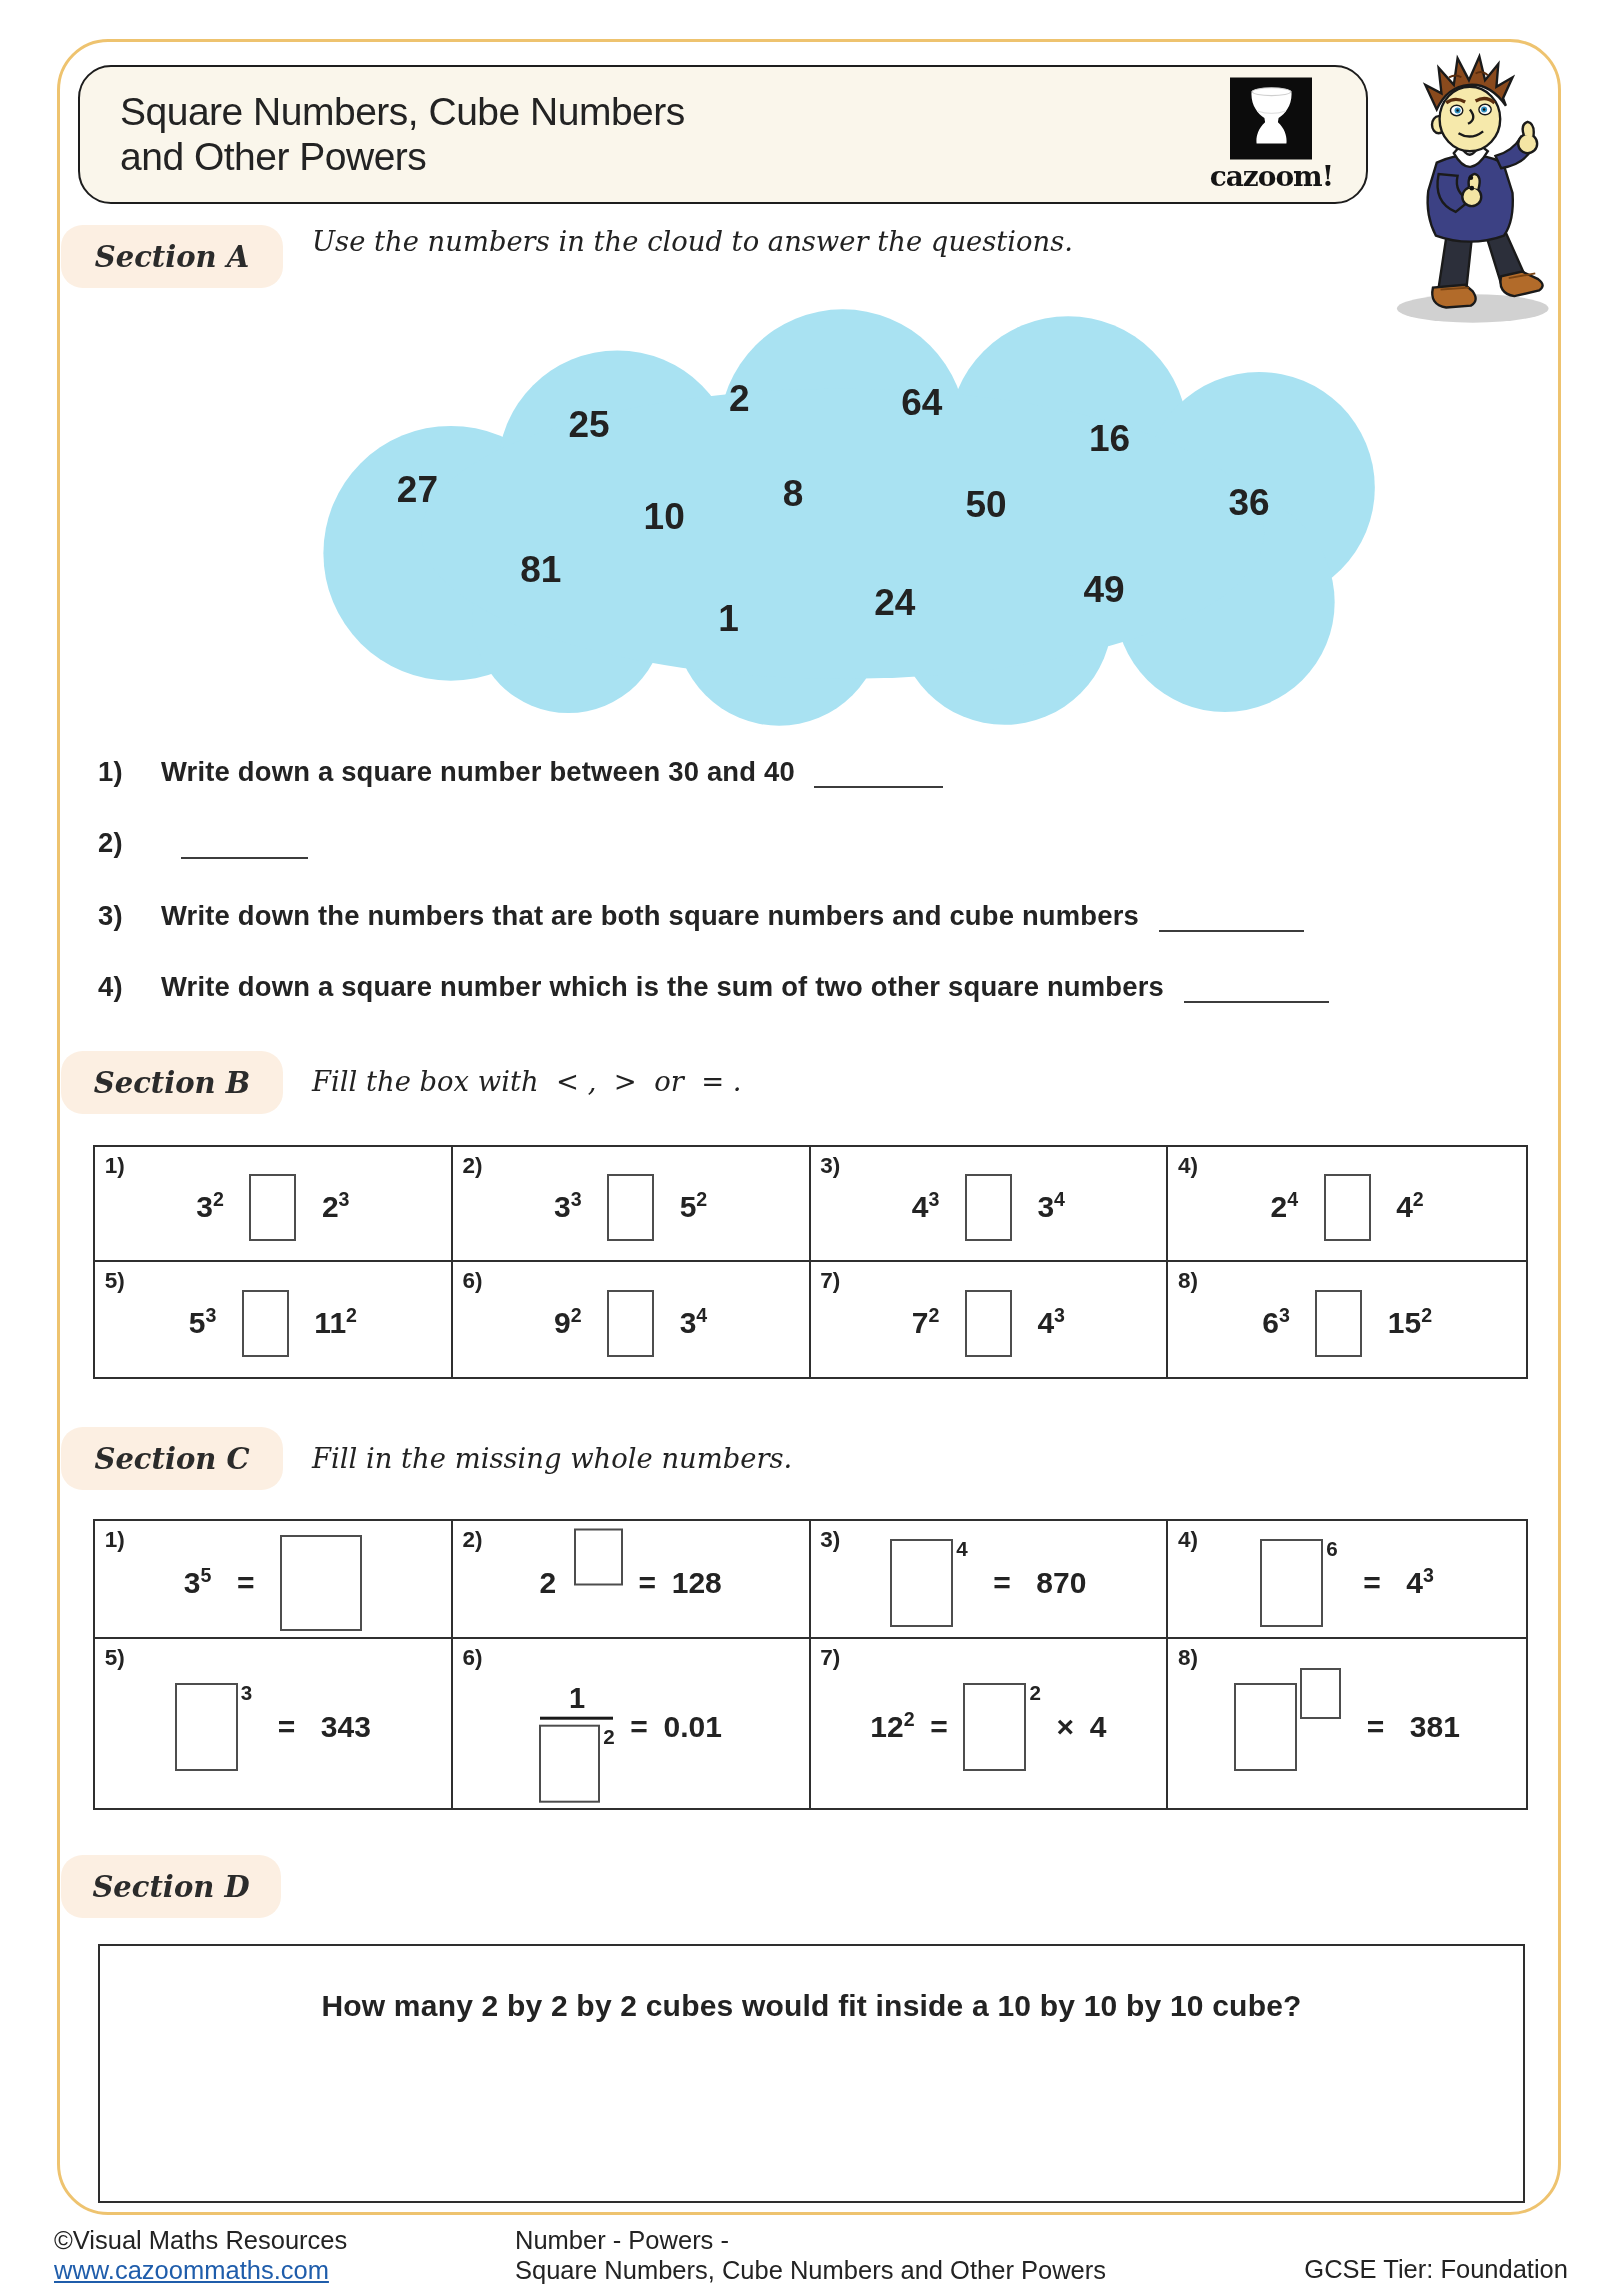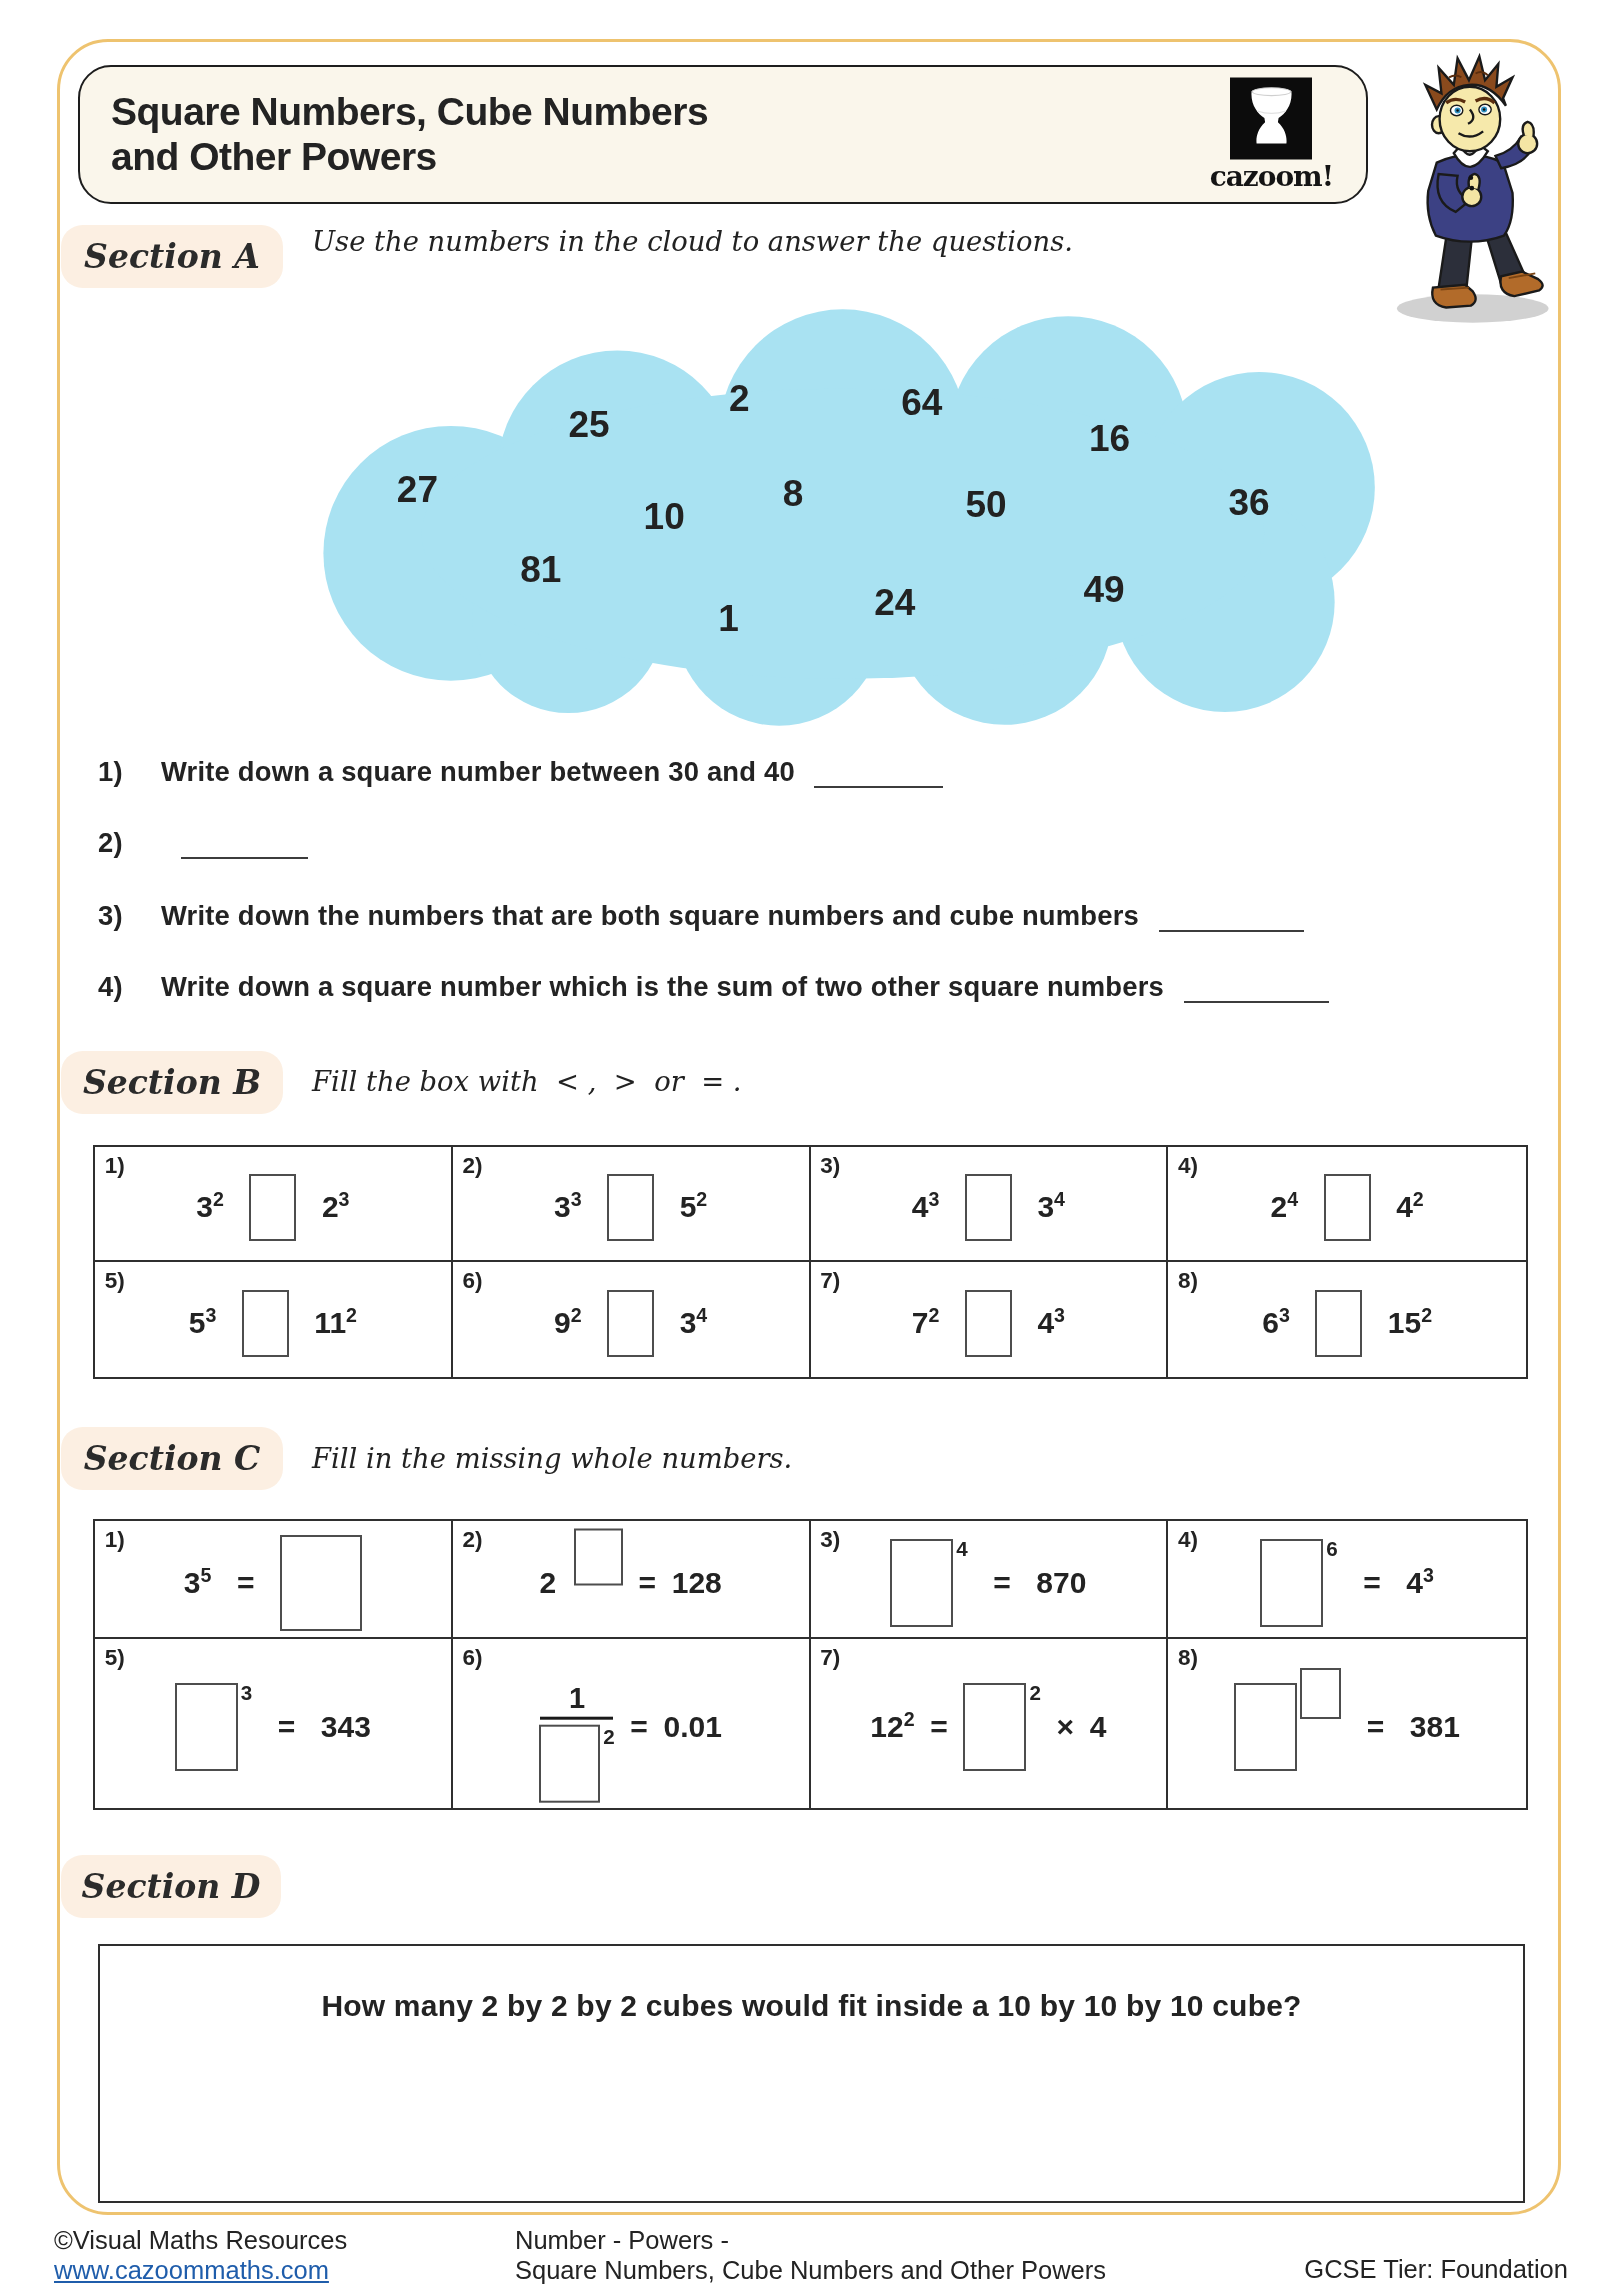--- a/index.html
+++ b/index.html
@@ -7,33 +7,33 @@
           font-family:"Liberation Sans", sans-serif; color:#232323; overflow:hidden; margin:0 auto; }
 
   
   .pborder { position:absolute; left:57px; top:39px; width:1498px; height:2170px;
              border:3.9px solid #eec36f; border-radius:51px; z-index:0; }
 
   
   .title-box { position:absolute; left:78px; top:65px; width:1286px; height:135px;
                background:#faf6eb; border:2.9px solid #1d1d1d; border-radius:33px; z-index:2;
                display:flex; align-items:center; }
-  .title-text { margin-left:31px; font-size:39px; font-weight:700; line-height:1.15; letter-spacing:-0.5px; }
+  .title-text { margin-left:40px; font-size:39px; font-weight:400; line-height:1.15; letter-spacing:-0.5px; }
   .logo { position:absolute; right:33px; top:50%; transform:translateY(-50%);
           display:flex; flex-direction:column; align-items:center; }
   .logo-square { width:82px; height:82px; background:#0c0c0c; display:flex; align-items:center; justify-content:center; }
   .logo-square svg { width:71px; height:71px; }
   .logo-text { font-family:"DejaVu Serif", serif; font-weight:700; font-size:28px; letter-spacing:-1px; color:#141414; margin-top:0px; white-space:nowrap; }
 
   .mascot { position:absolute; left:1378px; top:47px; width:180px; height:288px; z-index:3; }
 
   
   .seclabel { position:absolute; left:61px; width:222px; height:63px; background:#fcefe2; border-radius:21.6px;
               display:flex; align-items:center; justify-content:center; z-index:2;
-              font-family:"DejaVu Serif", serif; font-style:italic; font-weight:700; font-size:33px; color:#2b2b2b; }
+              font-family:"DejaVu Serif", serif; font-style:italic; font-weight:700; font-size:29px; color:#2b2b2b; }
   .seclabel.d { width:220px; }
   .instr { position:absolute; left:312px; font-family:"DejaVu Serif", serif; font-style:italic;
            font-size:27.4px; color:#222; z-index:2; white-space:pre; }
 
   
   .cloud { position:absolute; left:294px; top:323px; width:1073px; height:392px; z-index:1; }
   .cloud svg { position:absolute; left:0; top:0; width:100%; height:100%; overflow:visible; }
   .cnum { position:absolute; transform:translate(-50%,-50%); font-weight:700; font-size:37px; color:#222; }
   .cnum:nth-child(1){left:27.5%;top:26%} .cnum:nth-child(2){left:41.5%;top:19.5%}
   .cnum:nth-child(3){left:58.5%;top:20.5%} .cnum:nth-child(4){left:76%;top:29.5%}

